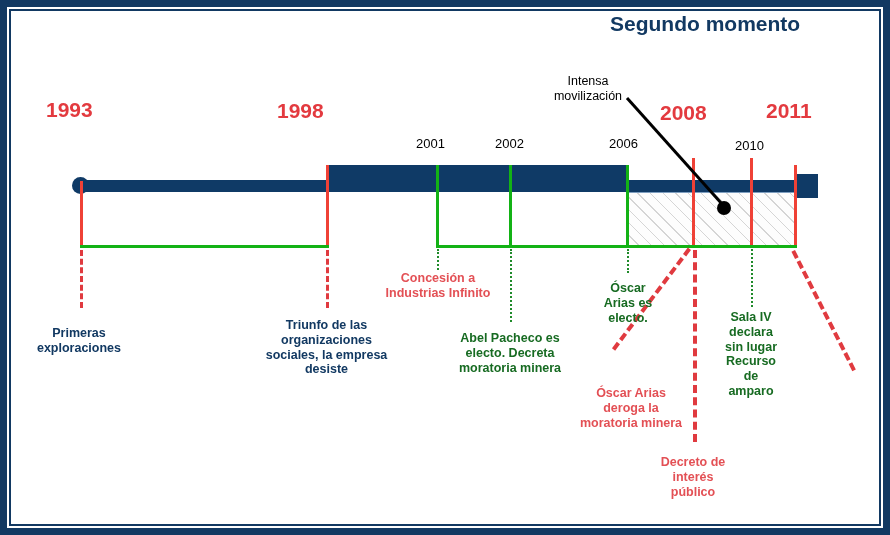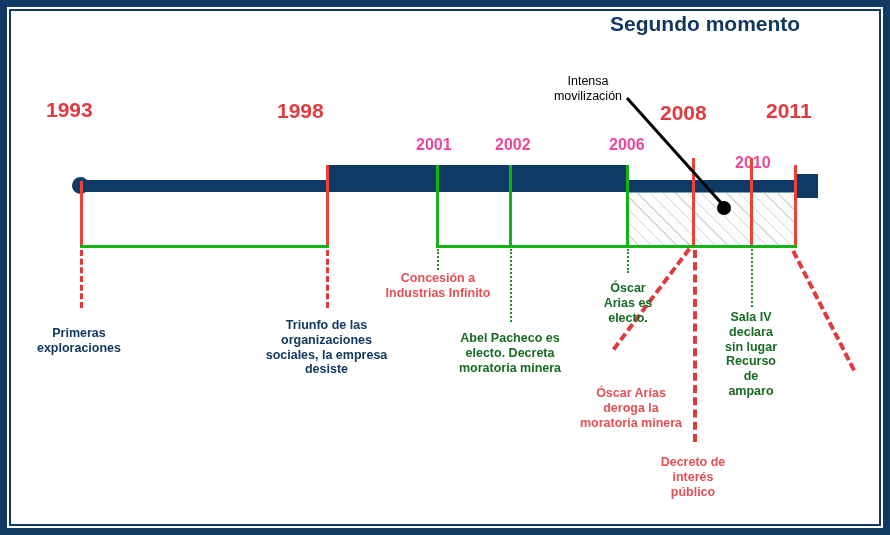--- a/index.html
+++ b/index.html
@@ -44,23 +44,23 @@
   .year-major {
     position: absolute;
     color: #e33a3f;
     font-size: 21px;
     font-weight: bold;
     white-space: nowrap;
   }
   
   .year-minor {
     position: absolute;
-    color: #ec4899;
-    font-size: 16px;
-    font-weight: bold;
+    color: #000000;
+    font-size: 13px;
+    font-weight: normal;
     white-space: nowrap;
   }
   
   .bar {
     position: absolute;
     background: #0f3a66;
   }
   .start-dot {
     position: absolute;
     width: 17px; height: 17px;
@@ -153,21 +153,21 @@
   <div class="section-title" style="left:610px; top:12px;">Segundo momento</div>
 
   <div class="year-major" style="left:46px; top:98px;">1993</div>
   <div class="year-major" style="left:277px; top:99px;text-align:center;">1998</div>
   <div class="year-major" style="left:660px; top:101px;">2008</div>
   <div class="year-major" style="left:766px; top:99px;">2011</div>
 
   <div class="year-minor" style="left:416px; top:136px;">2001</div>
   <div class="year-minor" style="left:495px; top:136px;">2002</div>
   <div class="year-minor" style="left:609px; top:136px;">2006</div>
-  <div class="year-minor" style="left:735px; top:138px;margin-top:16px;">2010</div>
+  <div class="year-minor" style="left:735px; top:138px;">2010</div>
 
   <div id="hatch-region" style="left:628px; top:192px; width:168px; height:55px;"></div>
 
   <div class="bar" style="left:81px; top:180px; width:248px; height:12px;"></div>
 
   <div class="bar" style="left:329px; top:165px; width:299px; height:27px;"></div>
 
   <div class="bar" style="left:628px; top:180px; width:169px; height:12px;"></div>
 
   <div class="bar" style="left:797px; top:174px; width:21px; height:24px;"></div>

